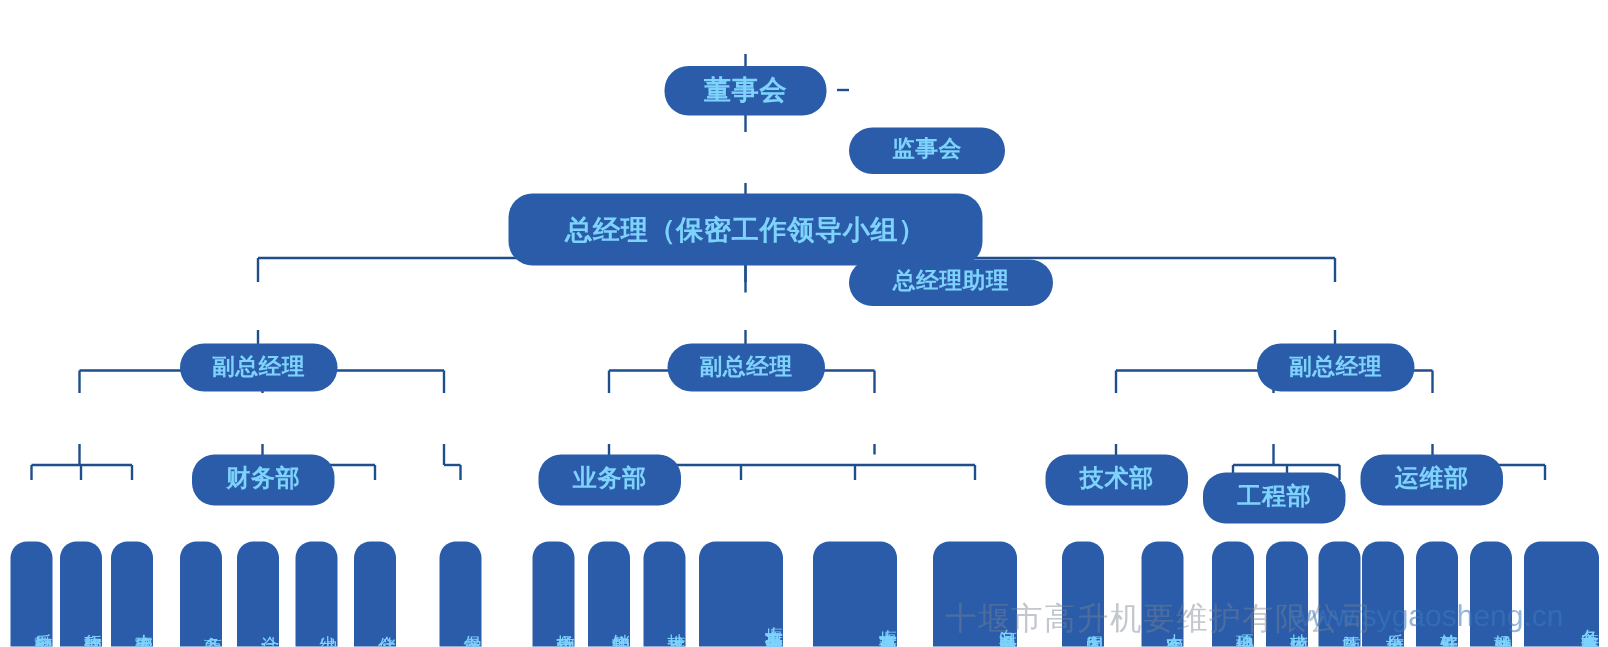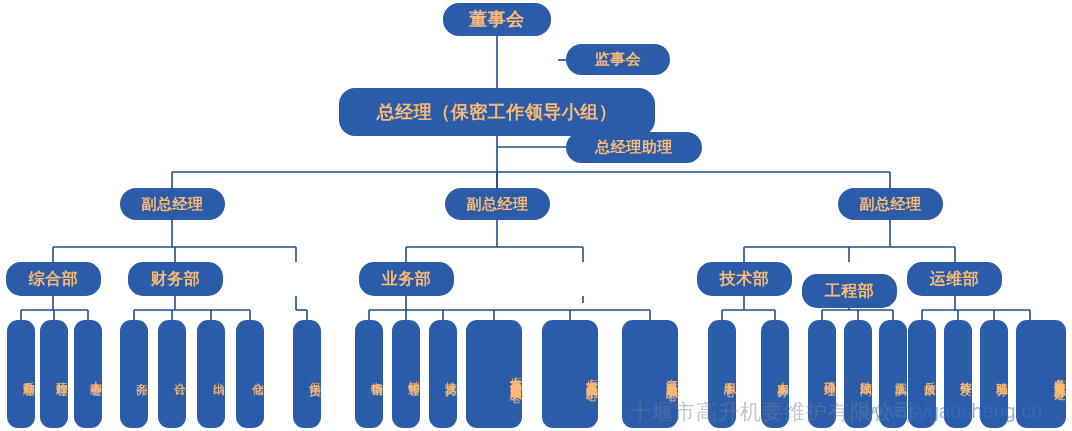--- a/index.html
+++ b/index.html
@@ -7,29 +7,30 @@
     width:1072px;height:431px;
     background:#ffffff;
     font-family:"Liberation Sans","DejaVu Sans",sans-serif;
     position:relative;
     overflow:hidden;
   }
   #chart{position:absolute;left:0;top:0;width:1072px;height:431px;}
   .node{
     position:absolute;
     background:#2a5caa;
-    color:#fdba74;
+    color:#7dd3fc;
     border-radius:14px;
     display:flex;
     align-items:center;
     justify-content:center;
     text-align:center;
     box-sizing:border-box;
     line-height:1.12;
     letter-spacing:0.5px;
+    margin-top:41px;
   }
   .node.top{font-size:18px;font-weight:bold;border-radius:16px;}
   .node.mid{font-size:15px;font-weight:bold;border-radius:16px;}
   .node.dept{font-size:16px;font-weight:bold;border-radius:15px;}
   .node.leaf{
     font-size:12px;
     font-weight:normal;
     border-radius:11px;
     writing-mode:vertical-rl;
     text-orientation:upright;
@@ -151,21 +152,20 @@
   <div class="node mid" style="left:566px;top:44px;width:104px;height:31px;">监事会</div>
 
   <div class="node top" style="left:339px;top:88px;width:316px;height:48px;">总经理（保密工作领导小组）</div>
 
   <div class="node mid" style="left:566px;top:132px;width:136px;height:31px;">总经理助理</div>
 
   <div class="node mid" style="left:120px;top:188px;width:105px;height:32px;">副总经理</div>
   <div class="node mid" style="left:445px;top:188px;width:105px;height:32px;">副总经理</div>
   <div class="node mid" style="left:838px;top:188px;width:105px;height:32px;">副总经理</div>
 
-  <div class="node dept" style="left:6px;top:262px;width:95px;height:34px;">综合部</div>
   <div class="node dept" style="left:128px;top:262px;width:95px;height:34px;">财务部</div>
   <div class="node dept" style="left:697px;top:262px;width:95px;height:34px;">技术部</div>
   <div class="node dept" style="left:359px;top:262px;width:95px;height:34px;">业务部</div>
   <div class="node dept" style="left:802px;top:274px;width:95px;height:34px;">工程部</div>
   <div class="node dept" style="left:907px;top:262px;width:95px;height:34px;">运维部</div>
 
   <div class="node leaf" style="left:7px;top:320px;width:28px;height:108px;">后勤管理</div>
   <div class="node leaf" style="left:40px;top:320px;width:28px;height:108px;">行政管理</div>
   <div class="node leaf" style="left:74px;top:320px;width:28px;height:108px;">人事管理</div>
 

